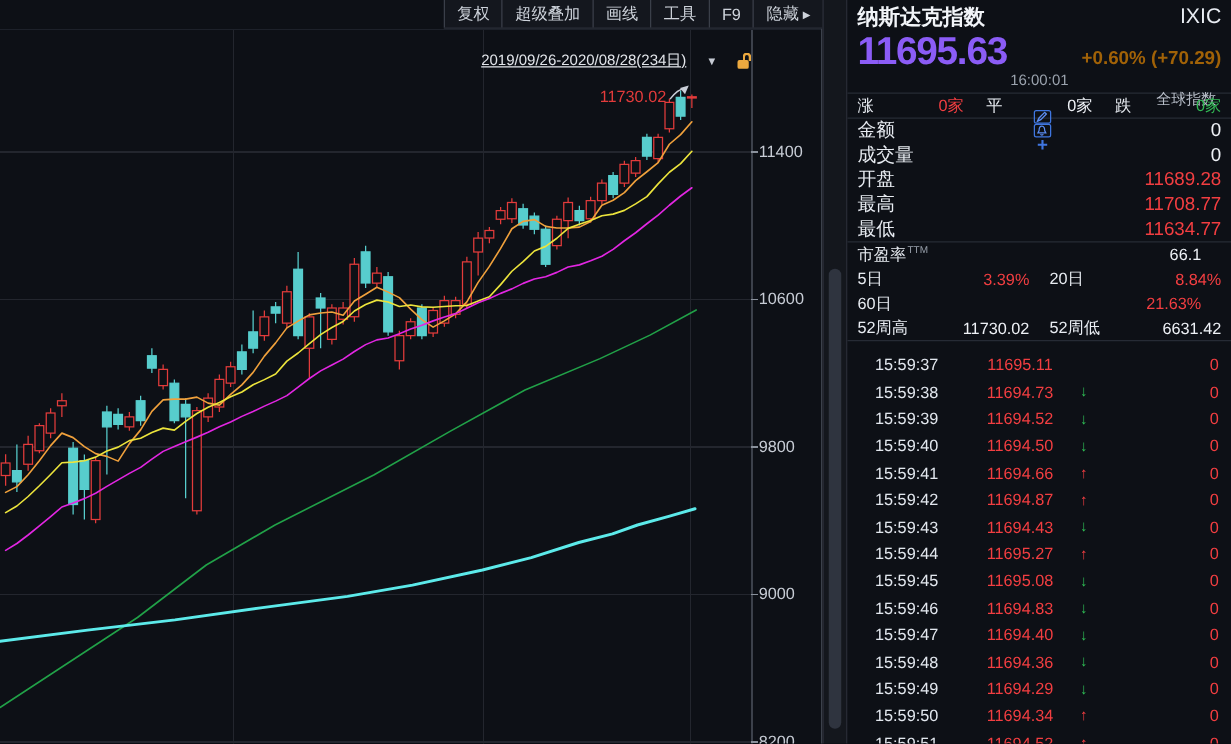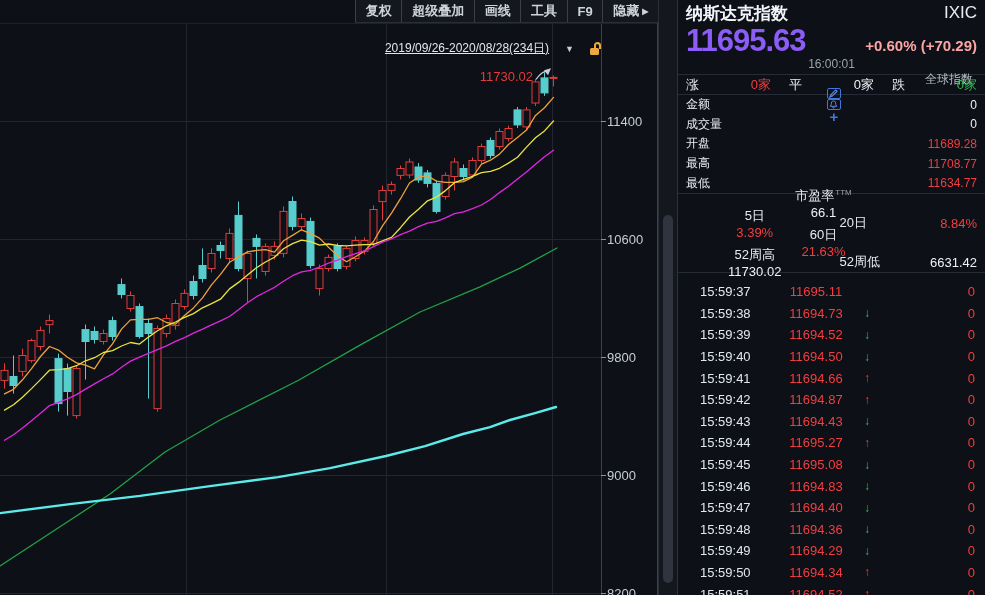--- a/index.html
+++ b/index.html
@@ -4,21 +4,21 @@
 <style>
   html,body{margin:0;padding:0;background:#0b0e14;}
   .app{position:relative;width:985px;height:595px;overflow:hidden;background:#0d1016;
        font-family:"Liberation Sans",sans-serif;-webkit-font-smoothing:antialiased;}
   
   .chart-region{position:absolute;left:0;top:0;width:658px;height:595px;}
   #chart-svg{position:absolute;left:0;top:0;}
   .toolbar{position:absolute;left:355px;top:0;width:303px;height:23px;display:flex;
            background:#14171e;border-bottom:1px solid #2a2e38;box-sizing:border-box;}
   .tb-item{flex:1 1 auto;display:flex;align-items:center;justify-content:center;font-size:13px;
-           color:#ced3db;border-left:1px solid #3a3f49;padding:0 7px;white-space:nowrap;cursor:default;font-weight:bold;}
+           color:#ced3db;border-left:1px solid #3a3f49;padding:0 7px;white-space:nowrap;cursor:default;}
   .tb-arrow{font-size:8px;margin-left:3px;color:#ced3db;}
   .date-range{position:absolute;top:40px;left:340px;width:261px;display:flex;align-items:center;
               justify-content:flex-end;gap:16px;}
   .dr-text{font-size:12px;color:#e3e6eb;text-decoration:underline;white-space:nowrap;}
   .dr-caret{font-size:9px;color:#c6cbd4;}
   .lock{position:relative;width:11px;height:13px;display:inline-block;}
   .lock .shackle{position:absolute;top:0;left:4px;width:7px;height:7px;border:2px solid #eca93f;
                  border-bottom:none;border-radius:4px 4px 0 0;box-sizing:border-box;}
   .lock .lockbody{position:absolute;bottom:0;left:0;width:9px;height:7px;background:#eca93f;border-radius:1.5px;}
   
@@ -26,38 +26,38 @@
           border-left:1px solid #2a2e38;border-right:1px solid #2c313b;box-sizing:border-box;}
   .thumb{position:absolute;left:4px;top:215px;width:10px;height:368px;background:#2f343f;border-radius:5px;}
   
   .panel{position:absolute;left:678px;top:0;width:307px;height:595px;background:#0d1016;box-sizing:border-box;}
   .p-head{padding:2px 8px 0;}
   .p-row1{display:flex;justify-content:space-between;align-items:center;height:22px;}
   .p-name{font-size:17px;font-weight:bold;color:#f1f4f8;}
   .p-sym{font-size:17px;color:#e9edf3;}
   .p-row2{display:flex;align-items:baseline;height:33px;}
   .p-price{font-size:31px;font-weight:bold;color:#8b5cf6;letter-spacing:-1px;line-height:33px;}
-  .p-chg{margin-left:auto;font-size:15px;font-weight:bold;color:#fca5a5;}
+  .p-chg{margin-left:auto;font-size:15px;font-weight:bold;color:#a16207;}
   .p-row3{display:flex;align-items:center;height:17px;font-size:12px;color:#9aa2ad;flex-direction:column;}
   .p-cat{margin-left:auto;color:#b8bec9;margin-right:4px;}
   .icon-box{width:14px;height:14px;border:1px solid #3f76e0;border-radius:2px;margin-left:4px;
             display:flex;align-items:center;justify-content:center;box-sizing:border-box;}
   .plus-icon{color:#3f76e0;font-weight:bold;font-size:15px;margin-left:5px;line-height:14px;}
   .adv-row{display:flex;height:21px;border-top:1px solid #262b35;border-bottom:1px solid #262b35;
            align-items:center;padding:0 8px;font-size:13px;box-sizing:border-box;}
   .adv-cell{flex:1;display:flex;justify-content:space-between;}
   .adv-cell+.adv-cell{margin-left:18px;}
   .rows{padding:0;}
-  .info-row{display:flex;justify-content:space-between;align-items:center;height:19.6px;padding:0 8px;font-size:12px;}
+  .info-row{display:flex;justify-content:space-between;align-items:center;height:19.6px;padding:0 8px;font-size:15px;}
   .lab{color:#e8ecf2;}
   .c-r{color:#f23e41;} .c-w{color:#eef1f6;} .c-g{color:#32b854;}
   .stats{border-top:1px solid #262b35;border-bottom:1px solid #262b35;}
   .stat-row{display:flex;height:19.5px;align-items:center;padding:0 8px;font-size:13px;}
   .stat-cell{flex:1;display:flex;justify-content:space-between;align-items:center;}
-  .stat-cell.first{margin-right:16px;flex-direction:column;}
+  .stat-cell.first{margin-right:16px;}
   .sup{font-size:8px;color:#9aa2ad;vertical-align:super;margin-left:1px;}
   .ticks{padding-top:8px;}
   .tick-row{display:flex;height:21.6px;align-items:center;font-size:13px;padding:0 10px 0 22px;}
   .t-time{width:70px;color:#e2e7ee;}
   .t-price{width:92px;text-align:center;color:#f23e41;}
   .t-arrow{width:16px;text-align:left;font-weight:bold;font-size:12px;padding-left:2px;}
   .t-arrow.up{color:#f23e41;} .t-arrow.down{color:#2fbf55;}
   .t-vol{flex:1;text-align:right;color:#f23e41;}
 </style>
 </head>

